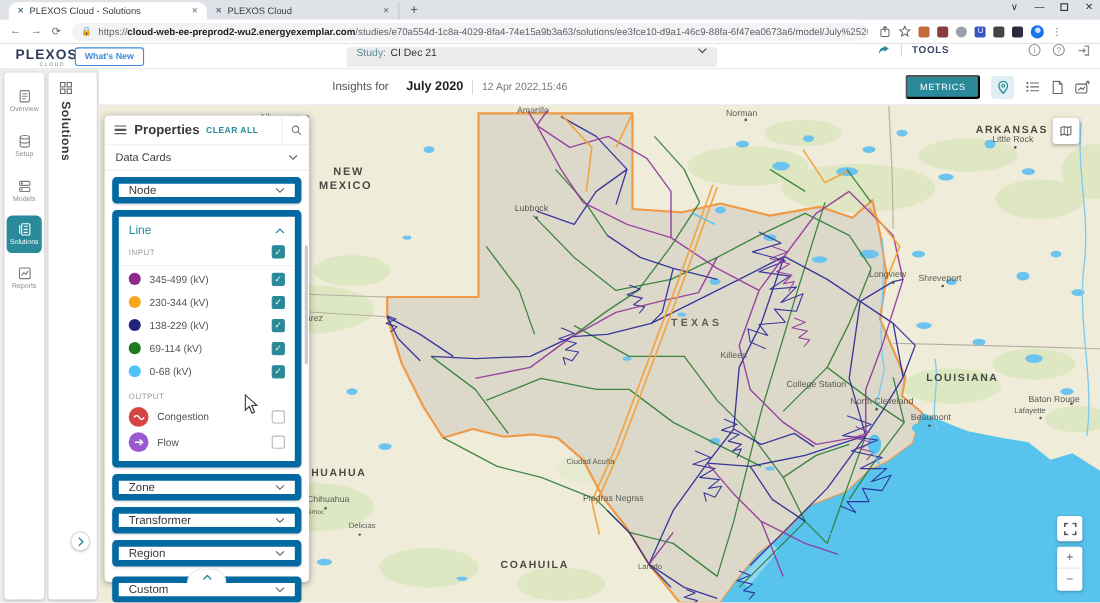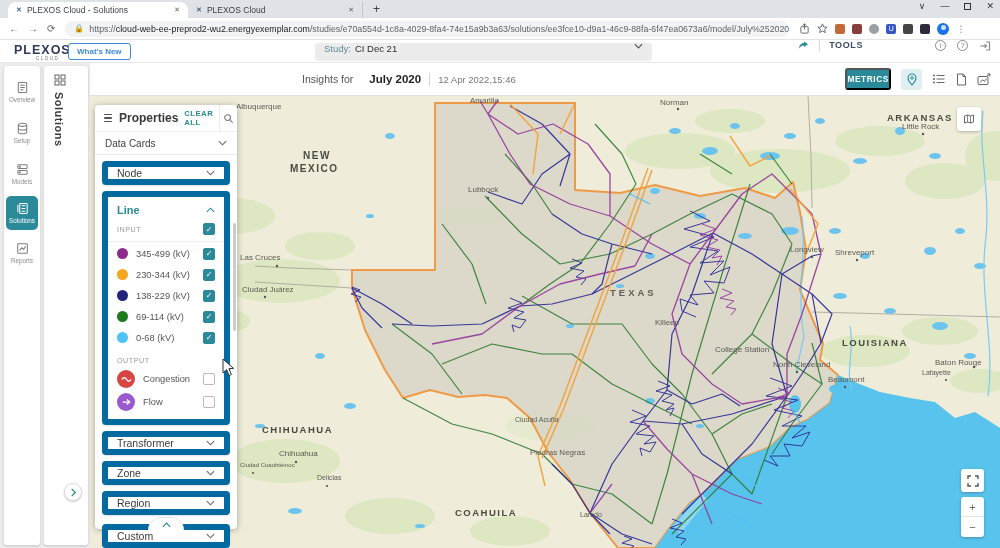--- a/index.html
+++ b/index.html
@@ -14,21 +14,21 @@
   .tab.inactive{width:175px;border-right:1px solid #c4c8ce}
   .tab .ttl{flex:1;white-space:nowrap;overflow:hidden}
   .favicon{font-size:7px;color:#4a6f8a;font-weight:bold}
   .tclose{font-size:7px;color:#5f6368}
   .newtab{font-size:12px;color:#444;margin-left:10px;padding-bottom:2px}
   .wincontrols{position:absolute;right:6px;top:1px;display:flex;gap:15px;align-items:center;font-size:9px;color:#333}
   .winbox{width:7px;height:7px;border:1px solid #333;display:inline-block}
   .urlrow{position:absolute;top:18px;left:0;right:0;height:22px;background:#fff;display:flex;align-items:center;border-bottom:1px solid #e3e3e3}
   .navbtn{color:#5f6368;font-size:10px;margin-left:9px}
   .urlpill{background:#f1f3f4;border-radius:10px;height:16px;margin-left:10px;width:724px;display:flex;align-items:center;padding:0 9px;font-size:8.8px;color:#5f6368;white-space:nowrap;overflow:hidden}
-  .urlpill .dom{color:#202124;font-weight:normal}
+  .urlpill .dom{color:#202124;font-weight:bold}
   .lock{font-size:8px;margin-right:5px;color:#5f6368}
   .urlicons{display:flex;align-items:center;gap:7px;margin-left:10px}
   .ext{width:10px;height:10px;border-radius:2px;display:inline-block}
   .avatar{width:12px;height:12px;border-radius:50%;background:#1a73e8;position:relative}
   .avatar:after{content:"";position:absolute;left:3.5px;top:2px;width:5px;height:5px;border-radius:50%;background:#cfe0ff}
   .kebab{color:#5f6368;font-size:9px;letter-spacing:0}
 
   
   .appheader{position:absolute;top:40px;left:0;right:0;height:23px;background:#fff;border-bottom:1px solid #e7e7e7}
   .logo{position:absolute;left:14px;top:3px;font-size:12.5px;font-weight:bold;color:#2e3a59;letter-spacing:1px}
@@ -57,50 +57,50 @@
   .drawer-ic{position:absolute;left:10px;top:8px}
   .expandbtn{position:absolute;left:20px;top:417px;width:18px;height:18px;border-radius:50%;background:#fff;border:1px solid #ddd;box-shadow:0 1px 2px rgba(0,0,0,.2);display:flex;align-items:center;justify-content:center;z-index:8}
 
   .content{position:absolute;left:90px;top:0;right:0;bottom:0}
   .ctoolbar{position:absolute;top:0;left:0;right:0;height:33px;background:#fff;border-bottom:1px solid #e2e2e2;display:flex;align-items:center;padding-left:212px}
   .ins-pre{font-size:10.5px;color:#555;margin-right:16px}
   .ins-period{font-size:11.5px;color:#1f1f1f;font-weight:bold}
   .ins-sep{width:1px;height:13px;background:#d5d5d5;margin:0 8px}
   .ins-ts{font-size:9.5px;color:#777}
   .tb-right{margin-left:auto;display:flex;align-items:center;gap:10px;padding-right:9px}
-  .metricsbtn{background:#2b8a99;color:#fff;font-size:8.3px;font-weight:bold;letter-spacing:.6px;padding:4px 0;border-radius:3px}
+  .metricsbtn{background:#2b8a99;color:#fff;font-size:8.3px;font-weight:normal;letter-spacing:.6px;padding:4px 11px;border-radius:3px}
   .pinbtn{width:21px;height:21px;background:#e0f0f2;border-radius:3px;display:flex;align-items:center;justify-content:center}
   .tbicon{display:flex;align-items:center;justify-content:center}
 
   
   .mapwrap{position:absolute;top:33px;left:0;right:0;bottom:0;background:#efecda;overflow:hidden}
   .mapcontrol{position:absolute;background:#fff;border-radius:3px;box-shadow:0 1px 3px rgba(0,0,0,.25);display:flex;align-items:center;justify-content:center}
   .layersbtn{left:867px;top:11px;width:24px;height:24px}
   .fsbtn{left:871px;top:373px;width:23px;height:23px}
   .zoomctl{left:871px;top:401px;width:23px;height:40px;flex-direction:column}
   .zoomctl .zb{width:100%;height:20px;display:flex;align-items:center;justify-content:center;font-size:11px;color:#666}
   .zoomctl .zb:first-child{border-bottom:1px solid #e5e5e5}
 
   
-  .panel{position:absolute;left:5px;top:9px;width:142px;height:424px;background:#fff;border-radius:4px;box-shadow:0 1px 6px rgba(0,0,0,.3)}
+  .panel{position:absolute;left:5px;top:9px;width:186px;height:424px;background:#fff;border-radius:4px;box-shadow:0 1px 6px rgba(0,0,0,.3)}
   .p-header{height:27px;display:flex;align-items:center;padding-left:9px;border-bottom:1px solid #f0f0f0}
   .burger{width:11px;margin-right:7px}
   .burger i{display:block;height:1.4px;background:#555;margin:2px 0;border-radius:1px}
   .p-title{font-size:12px;font-weight:bold;color:#3a3a3a}
   .p-clear{font-size:7.8px;font-weight:bold;color:#2b8a99;letter-spacing:.4px;margin-left:6px}
   .p-search{margin-left:auto;width:25px;height:100%;border-left:1px solid #ebebeb;display:flex;align-items:center;justify-content:center}
   .p-datacards{height:23px;display:flex;align-items:center;padding:0 10px;font-size:10px;color:#3f3f3f;border-bottom:1px solid #ececec}
   .p-datacards svg{margin-left:auto}
   .p-scroll{padding:6px 7px 0 7px}
   .card{background:#fff;border:6px solid #0369a1;border-radius:4px;box-shadow:0 1px 2px rgba(0,0,0,.13);margin-bottom:6px}
   .card.collapsed{height:24px;display:flex;align-items:center;padding:0 9px;font-size:10.5px;color:#3a3a3a}
   .card.collapsed svg{margin-left:auto}
   .linecard{padding:7px 9px 6px 9px}
   .line-head{display:flex;align-items:center}
-  .line-head .lt{font-size:11px;font-weight:bold;color:#2b8a99}
+  .line-head .lt{font-size:11px;font-weight:normal;color:#2b8a99}
   .line-head svg{margin-left:auto}
   .iorow{display:flex;align-items:center;margin-top:7px}
   .iolabel{font-size:7.2px;color:#9b9b9b;letter-spacing:.5px}
   .cb{width:12px;height:12px;border-radius:2px;margin-left:auto;border:1.4px solid #b9b9b9;background:#fff;display:flex;align-items:center;justify-content:center}
   .cb.checked{background:#2b8a99;border-color:#2b8a99;color:#fff;font-size:8px}
   .cb.checked:after{content:"✓"}
   .hr{border-top:1px solid #ededed;margin:6px -9px 1px -9px}
   .vrow{display:flex;align-items:center;height:21px}
   .dot{width:11px;height:11px;border-radius:50%;margin-right:8px;flex:0 0 auto}
   .vlabel{font-size:9.3px;color:#555}
@@ -582,27 +582,27 @@
                 <span class="oic" style="background-color: rgb(155, 89, 208);">
                   <svg width="10" height="10" viewBox="0 0 12 12">
                       <path d="M2 6 H9.5 M7 3 L10.5 6 L7 9" stroke="#fff" stroke-width="1.5" fill="none"></path>
                     </svg>
                 </span>
                 <span class="vlabel">Flow</span>
                 <span class="cb"></span>
               </div>
             </div>
             <div class="card collapsed">
-              <span>Transformer</span>
+              <span>Zone</span>
               <svg width="9" height="6" viewBox="0 0 10 6">
                   <polyline points="1,1 5,5 9,1" fill="none" stroke="#666" stroke-width="1.2"></polyline>
                 </svg>
             </div>
             <div class="card collapsed">
-              <span>Zone</span>
+              <span>Transformer</span>
               <svg width="9" height="6" viewBox="0 0 10 6">
                   <polyline points="1,1 5,5 9,1" fill="none" stroke="#666" stroke-width="1.2"></polyline>
                 </svg>
             </div>
             <div class="card collapsed">
               <span>Region</span>
               <svg width="9" height="6" viewBox="0 0 10 6">
                   <polyline points="1,1 5,5 9,1" fill="none" stroke="#666" stroke-width="1.2"></polyline>
                 </svg>
             </div>

